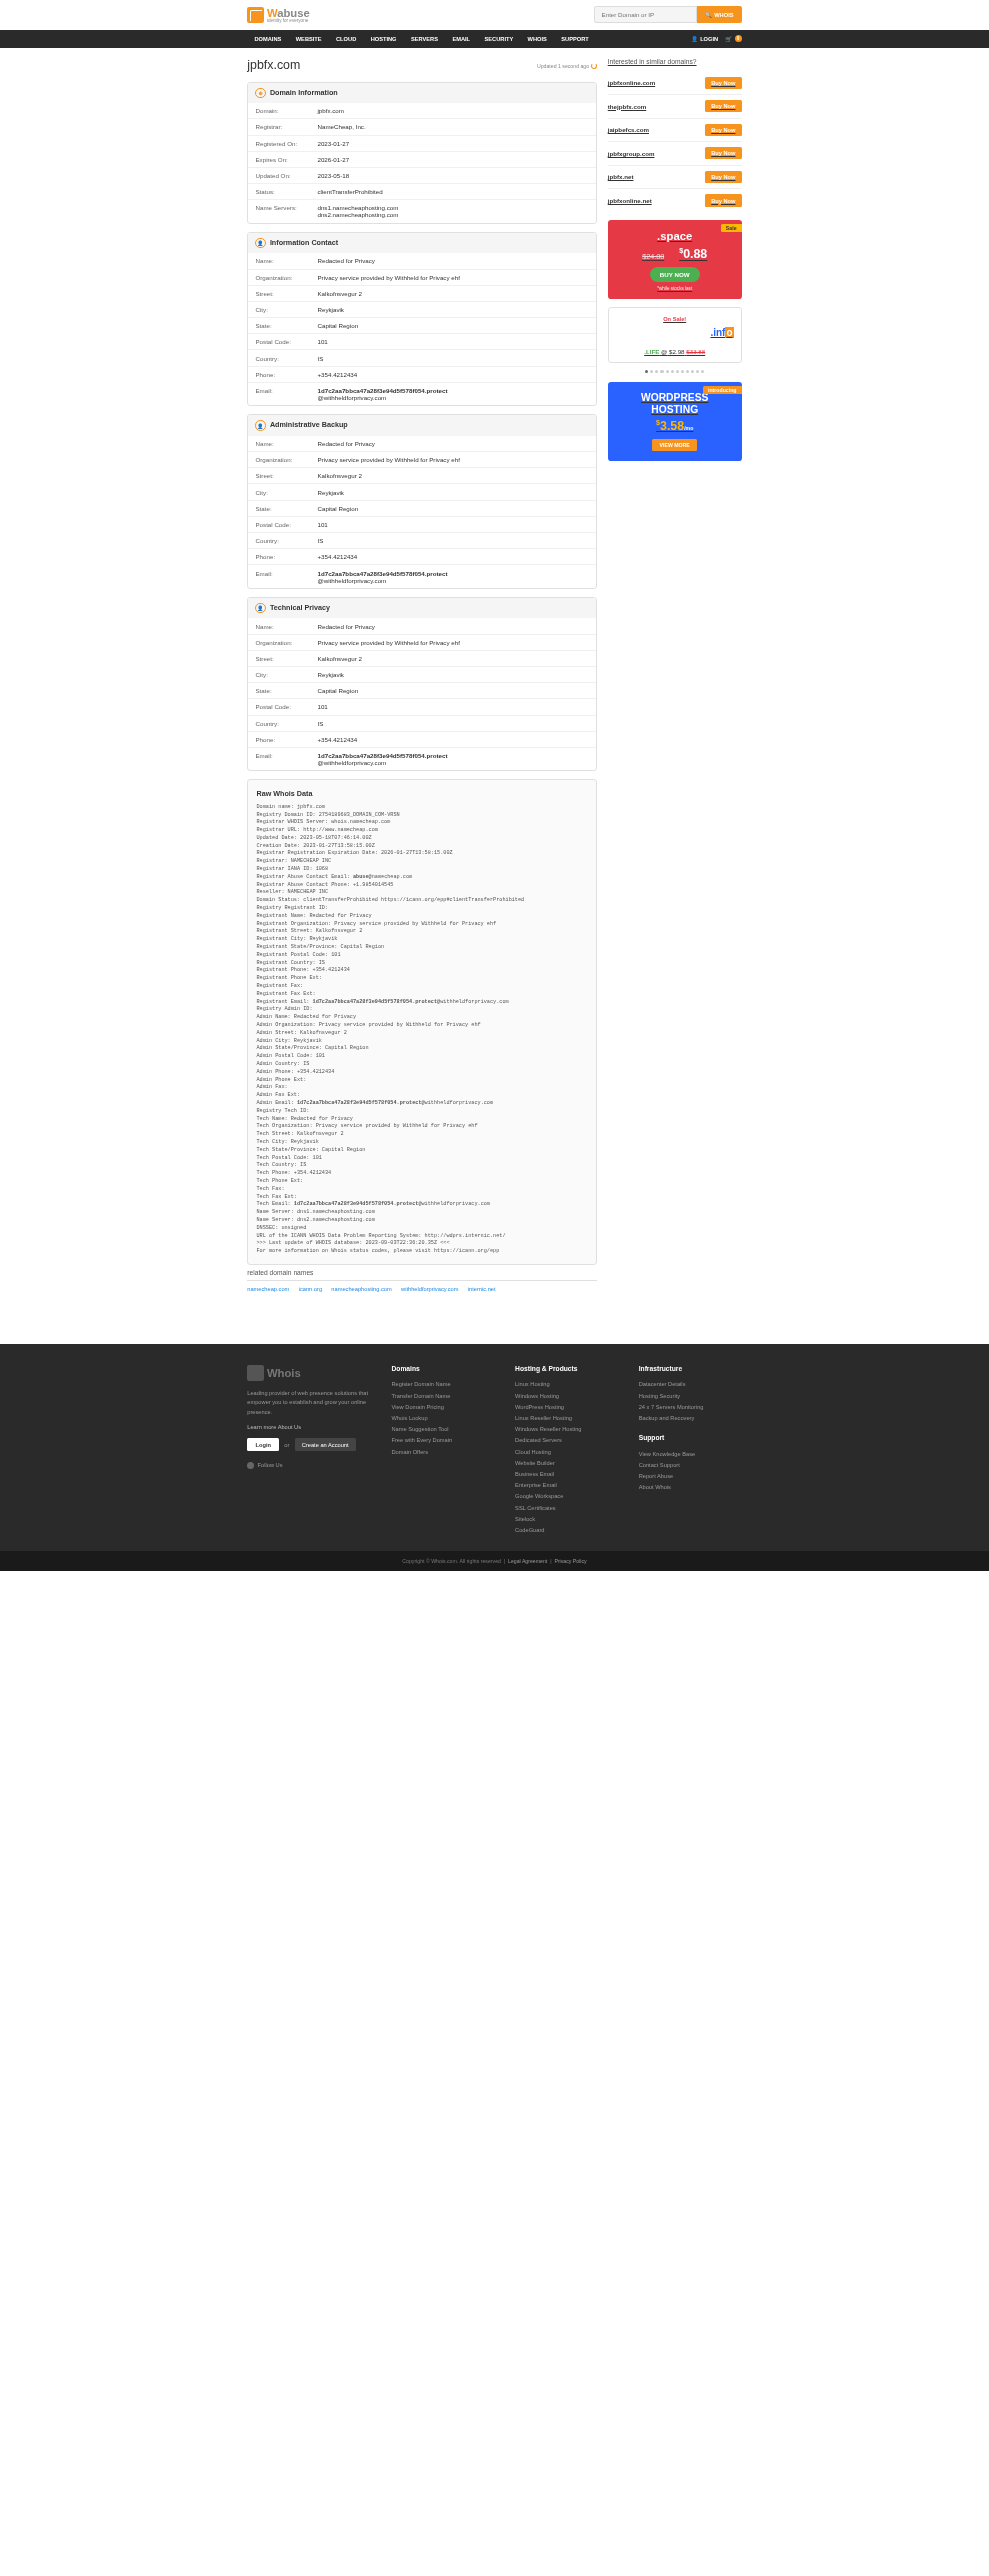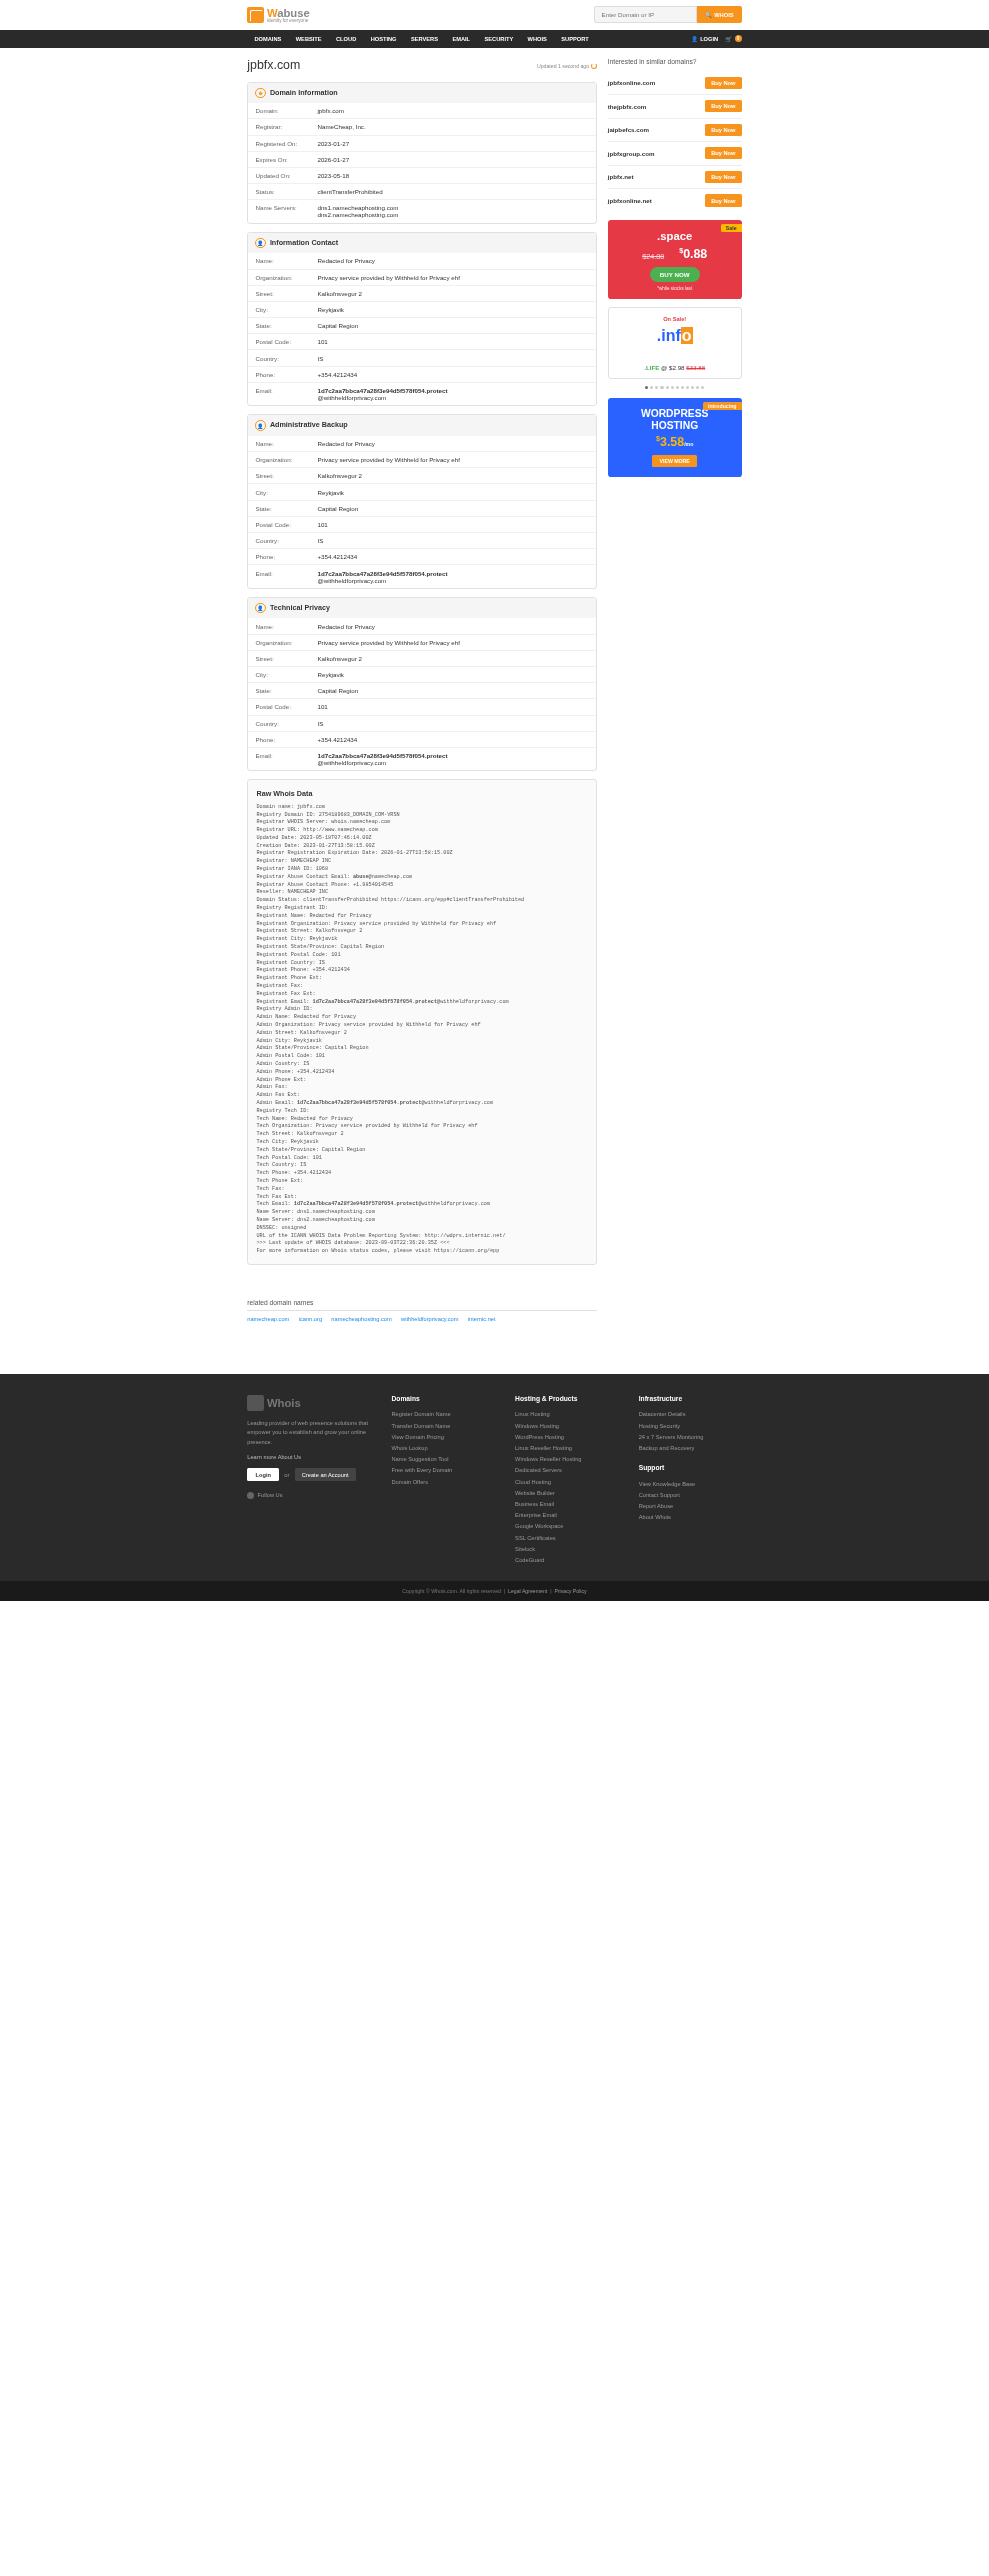--- a/index.html
+++ b/index.html
@@ -28,42 +28,42 @@
 .nav-links { display: flex; }
 .nav-links a { color: #fff; padding: 6.2px 7.2px; font-size: 5.7px; font-weight: bold; display: block; }
 .nav-right { display: flex; align-items: center; gap: 7.2px; }
 .nav-right a { color: #fff; font-size: 5.7px; font-weight: bold; display: flex; align-items: center; gap: 2.1px; }
 .cart-badge { background: #f7941e; color: #fff; border-radius: 50%; width: 7.2px; height: 7.2px; font-size: 4.6px; display: inline-flex; align-items: center; justify-content: center; }
 
 
 .main { padding: 10.3px 0 20.6px; }
 .main-inner { display: flex; gap: 10.3px; }
 .main-left { flex: 1; min-width: 0; }
-.main-right { width: 134px; flex-shrink: 0; }
+.main-right { width: 134px; flex-shrink: 0; text-decoration: underline; }
 
 .domain-title { font-size: 12.4px; font-weight: 300; margin-bottom: 2.1px; }
 .updated { font-size: 5.2px; color: #888; text-align: right; display: flex; align-items: center; justify-content: flex-end; gap: 2.1px; }
 .refresh-icon { width: 6.2px; height: 6.2px; border: 0.8px solid #f7941e; border-radius: 50%; border-top-color: transparent; }
 
 .title-row { display: flex; justify-content: space-between; align-items: center; margin-bottom: 7.2px; }
 
 
 .panel { border: 0.5px solid #e0e0e0; border-radius: 3.1px; margin-bottom: 8.2px; overflow: hidden; }
 .panel-header { background: #f5f5f5; padding: 5.2px 7.2px; font-size: 7.2px; font-weight: 600; display: flex; gap: 4.1px; }
 .panel-icon { width: 10.3px; height: 10.3px; border: 0.8px solid #f7941e; border-radius: 50%; display: inline-flex; align-items: center; justify-content: center; }
 .panel-icon-inner { font-size: 5.2px; color: #f7941e; }
 .panel-body { padding: 0; }
 .info-row { display: flex; padding: 4.1px 7.2px; font-size: 6.2px; border-bottom: 0.5px solid #f0f0f0; }
 .info-row:last-child { border-bottom: none; }
 .info-label { width: 62px; color: #666; flex-shrink: 0; }
 .info-value { flex: 1; color: #333; word-break: break-word; }
 .info-value .bold { font-weight: bold; }
 
 
-.raw-panel { border: 0.5px solid #e0e0e0; border-radius: 3.1px; background: #fafafa; padding: 8.2px; margin-bottom: 30px; }
+.raw-panel { border: 0.5px solid #e0e0e0; border-radius: 3.1px; background: #fafafa; padding: 8.2px; margin-bottom: 0; }
 .raw-title { font-size: 7.2px; font-weight: 600; margin-bottom: 6.2px; }
 .raw-pre { font-family: 'Courier New', monospace; font-size: 5.2px; line-height: 1.5; color: #555; white-space: pre-wrap; word-break: break-word; }
 
 
 .related-title { font-size: 6.7px; color: #555; padding: 4.1px 0; border-bottom: 0.5px solid #e0e0e0; margin-bottom: 5.2px; }
 .related-links { display: flex; gap: 9.3px; flex-wrap: wrap; }
 .related-links a { font-size: 5.7px; }
 
 
 .similar-title { font-size: 6.7px; color: #555; margin-bottom: 6.2px; }
@@ -78,21 +78,21 @@
 .promo-tld { font-size: 11.3px; font-weight: bold; margin-bottom: 4.1px; }
 .promo-price-row { display: flex; align-items: baseline; justify-content: center; gap: 15px; }
 .old-price { font-size: 7.2px; text-decoration: line-through; opacity: .8; }
 .new-price { font-size: 12.4px; font-weight: bold; }
 .new-price sup { font-size: 7.2px; }
 .promo-buy { background: #4caf50; color: #fff; border: none; padding: 4.1px 10.3px; border-radius: 10.3px; font-size: 6.2px; font-weight: bold; margin-top: 5.2px; cursor: pointer; }
 .promo-note { font-size: 4.6px; margin-top: 4.1px; opacity: .9; }
 
 .promo-white { background: #fff; border: 0.5px solid #e0e0e0; padding: 7.2px; color: #333; }
 .onsale { color: #e63946; font-size: 5.7px; font-weight: bold; margin-bottom: 5.2px; }
-.info-logo { font-size: 16px; font-weight: bold; color: #2962ff; margin-bottom: 19px; }
+.info-logo { font-size: 10px; font-weight: bold; color: #2962ff; margin-bottom: 10px; text-align: right; }
 .info-logo .o { background: #f7941e; color: #fff; padding: 0 1px; }
 .life-line { font-size: 6.2px; }
 .life-line .green { color: #4caf50; font-weight: bold; }
 .life-line .strike { color: #e63946; text-decoration: line-through; }
 
 .promo-blue { background: #2962ff; padding: 10.3px 8.2px; }
 .promo-intro { position: absolute; top: 4.1px; right: 0; background: #f7941e; color: #fff; padding: 1px 5.2px; font-size: 5.2px; font-weight: bold; border-radius: 1.5px 0 0 1.5px; }
 .wp-title { font-size: 10.3px; font-weight: 900; line-height: 1.1; margin-bottom: 3.1px; }
 .wp-price { font-size: 12.4px; font-weight: bold; color: #ffb800; }
 .wp-price sup { font-size: 7.2px; }

